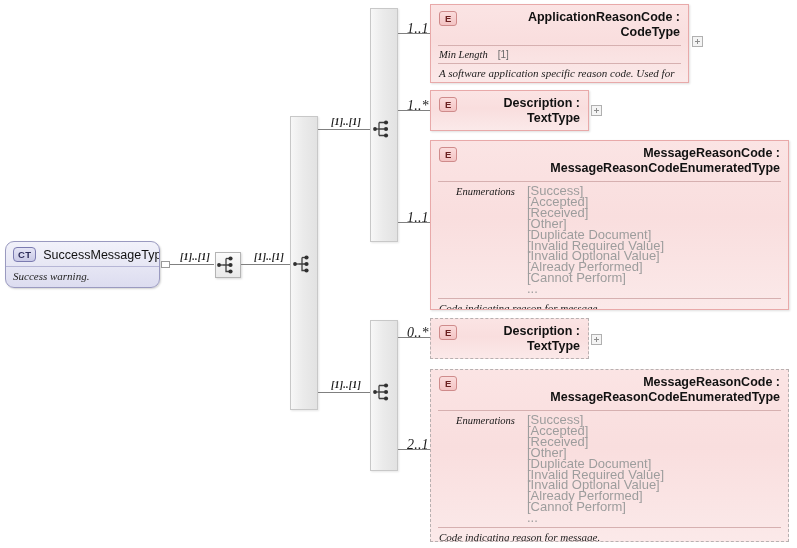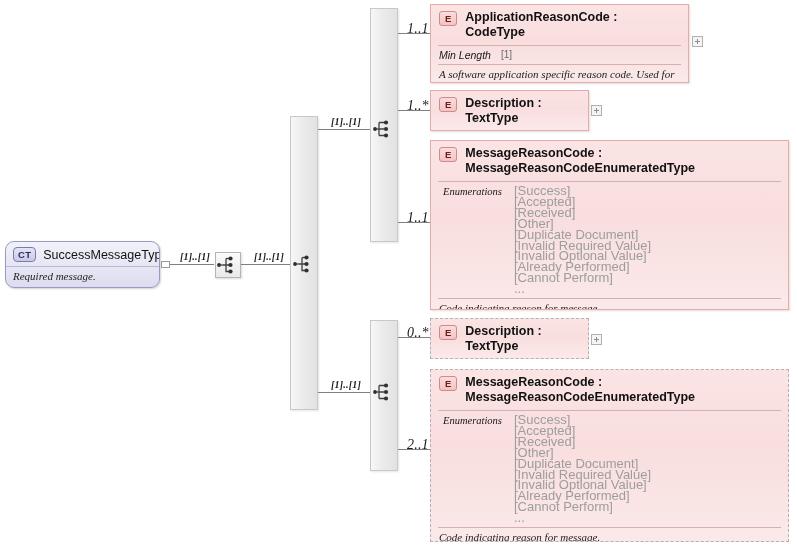--- a/index.html
+++ b/index.html
@@ -118,50 +118,50 @@
     padding: 1px 5px;
     line-height: 11px;
     margin-right: 8px;
     margin-top: 1px;
   }
   .el-title {
     font-size: 12.5px;
     font-weight: bold;
     color: #111111;
     line-height: 15px;
-    text-align: left;
+    text-align: right;
     flex: 1 1 auto;
     padding-right: 2px;
   }
   .el-sep {
     height: 0;
     border-top: 1px solid #d6b0b0;
     margin: 0 7px;
   }
   .facet-row {
     display: flex;
     padding: 3px 7px 3px 8px;
     font-size: 10.5px;
   }
   .facet-name {
-    font-family: Liberation Sans, sans-serif;
+    font-family: Liberation Serif, serif;
     font-style: italic;
     color: #161616;
     flex: 0 0 auto;
     white-space: nowrap;
   }
   .facet-val {
     color: #6a6a6a;
     margin-left: 10px;
     font-size: 10px;
     white-space: nowrap;
   }
   .enum-row {
     display: flex;
-    padding: 4px 7px 3px 12px;
+    padding: 4px 7px 3px 25px;
   }
   .enum-label {
     font-family: "Liberation Serif", serif;
     font-style: italic;
     font-size: 10.5px;
     color: #161616;
     flex: 0 0 auto;
     width: 66px;
     white-space: nowrap;
   }
@@ -238,21 +238,21 @@
 </head>
 <body>
 
 <div id="canvas">
 
   <div class="ct-box" style="left:5px; top:241px; width:155px; height:47px;">
     <div class="ct-head">
       <span class="ct-badge">CT</span>
       <span class="ct-title">SuccessMessageType</span>
     </div>
-    <div class="ct-doc">Required message.</div>
+    <div class="ct-doc">Success warning.</div>
   </div>
 
   <div class="stub" style="left:161px; top:261px;"></div>
 
   <div class="hline" style="left:170px; top:264px; width:44px;"></div>
   <div class="card card-b" style="left:180px; top:251px;">[1]..[1]</div>
 
   <div class="comp-icon framed" style="left:215px; top:252px;">
     <svg width="24" height="24" viewBox="0 0 24 24">
       <line x1="2.5" y1="12" x2="7" y2="12" stroke="#404040" stroke-width="1.3"></line>

